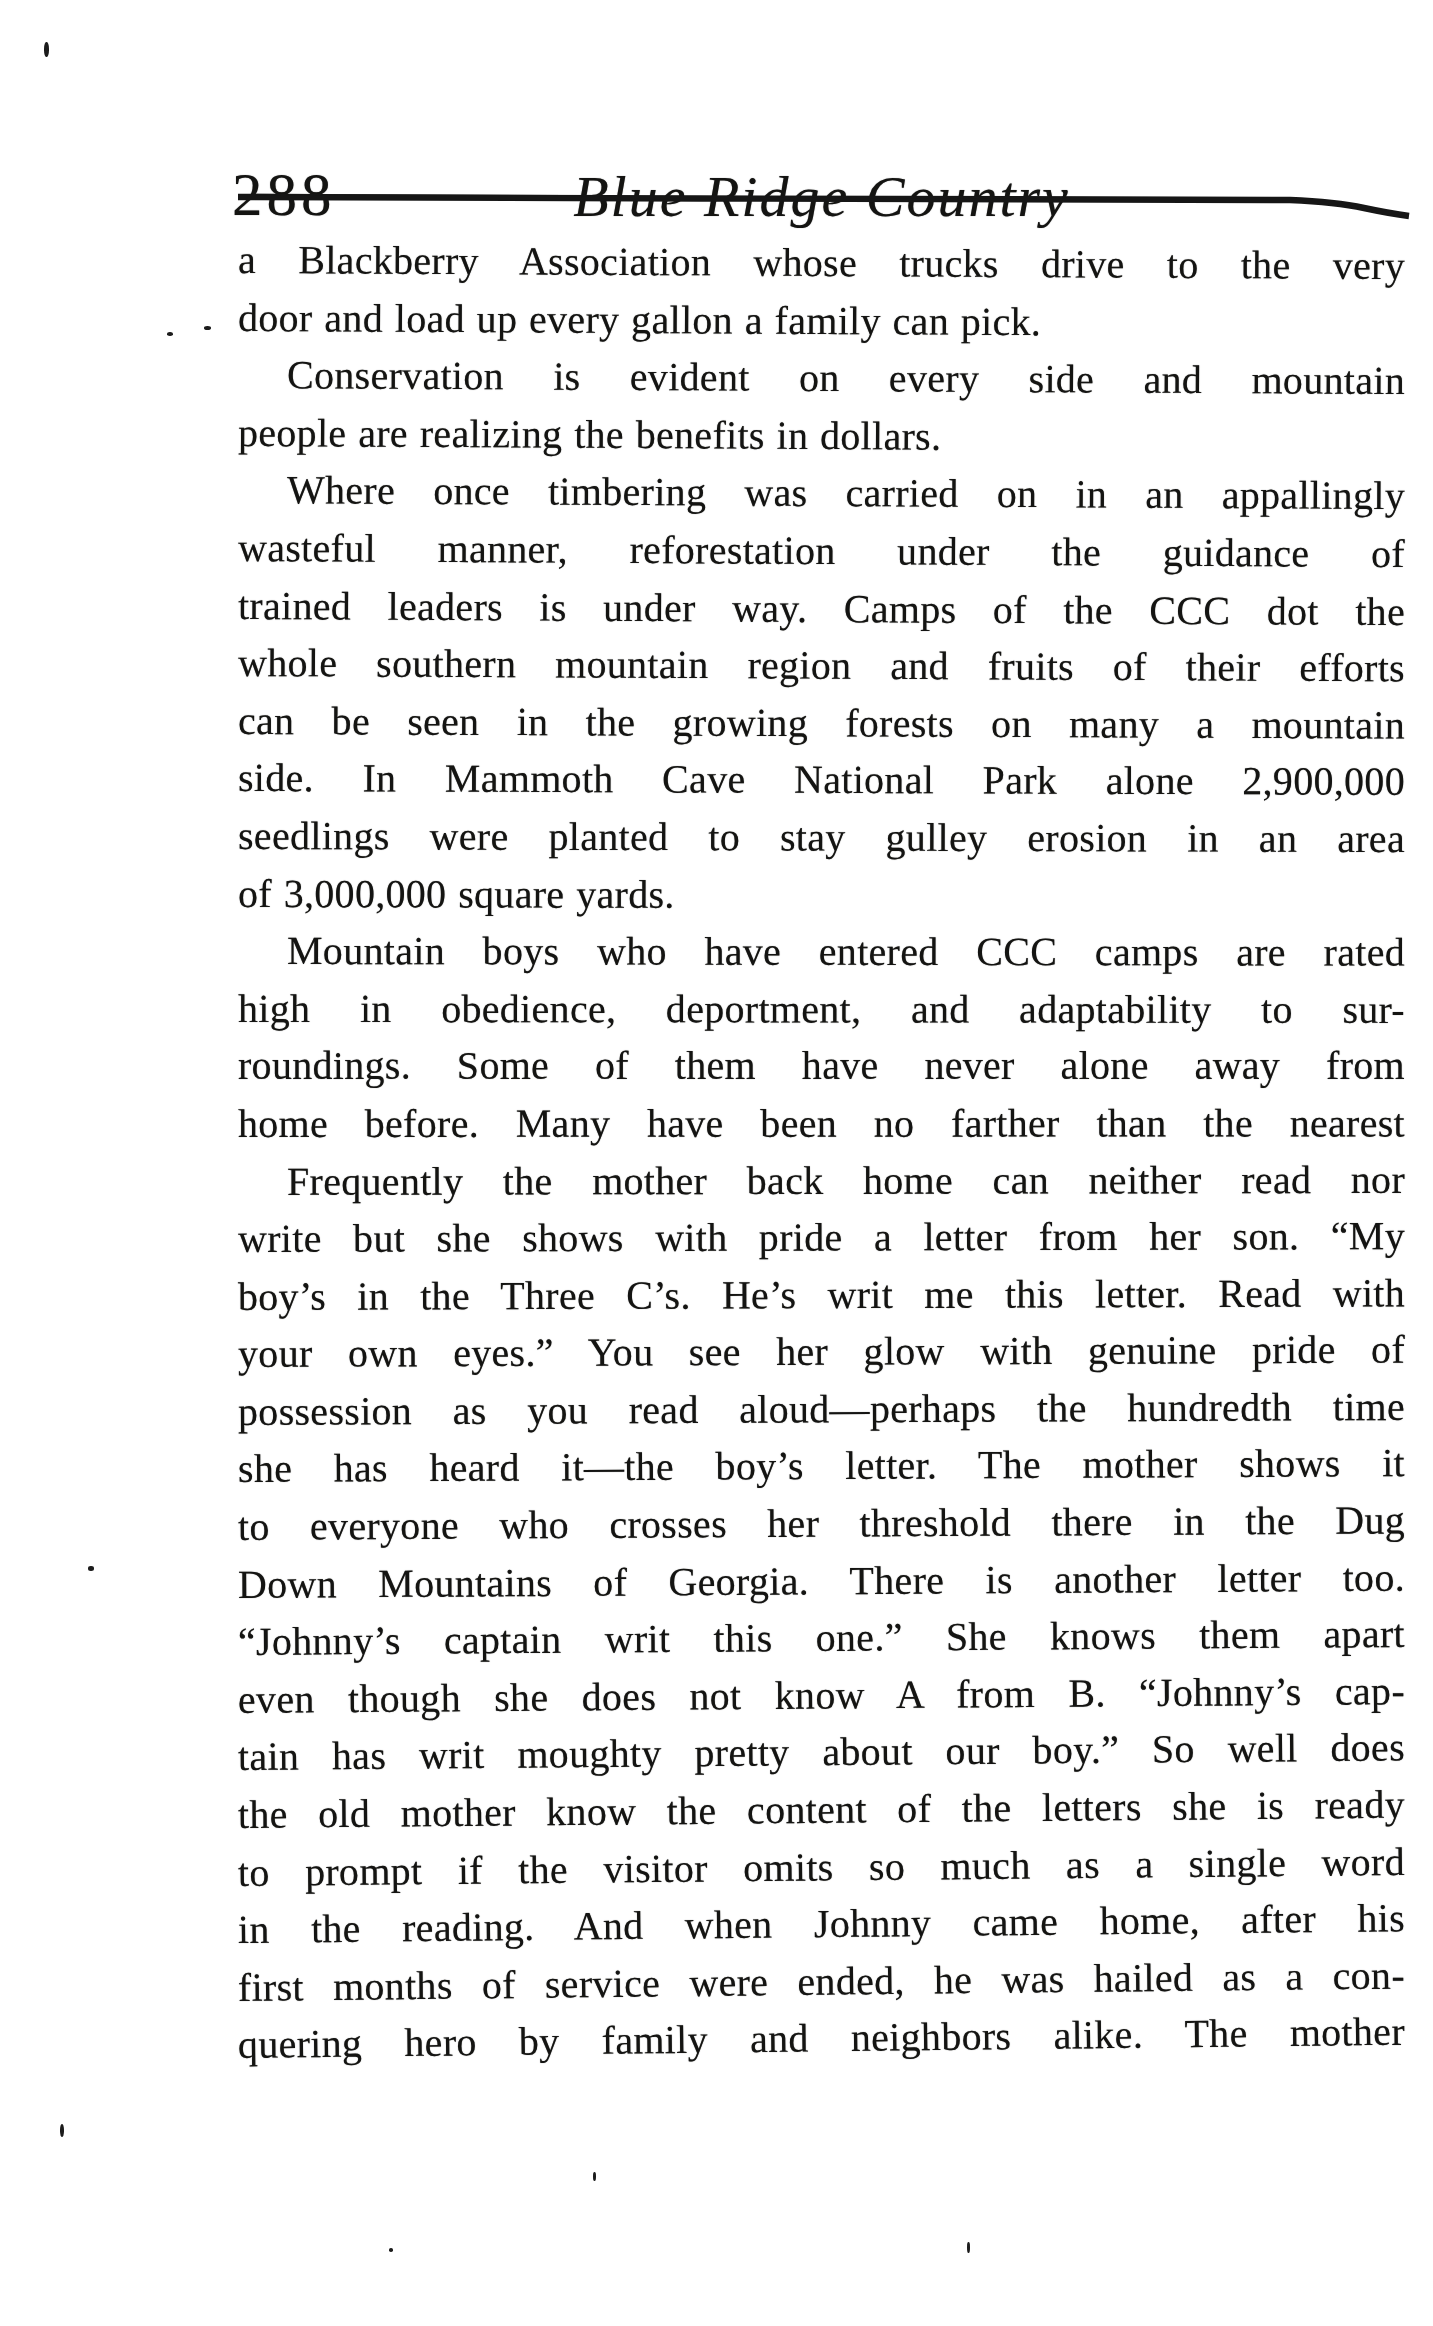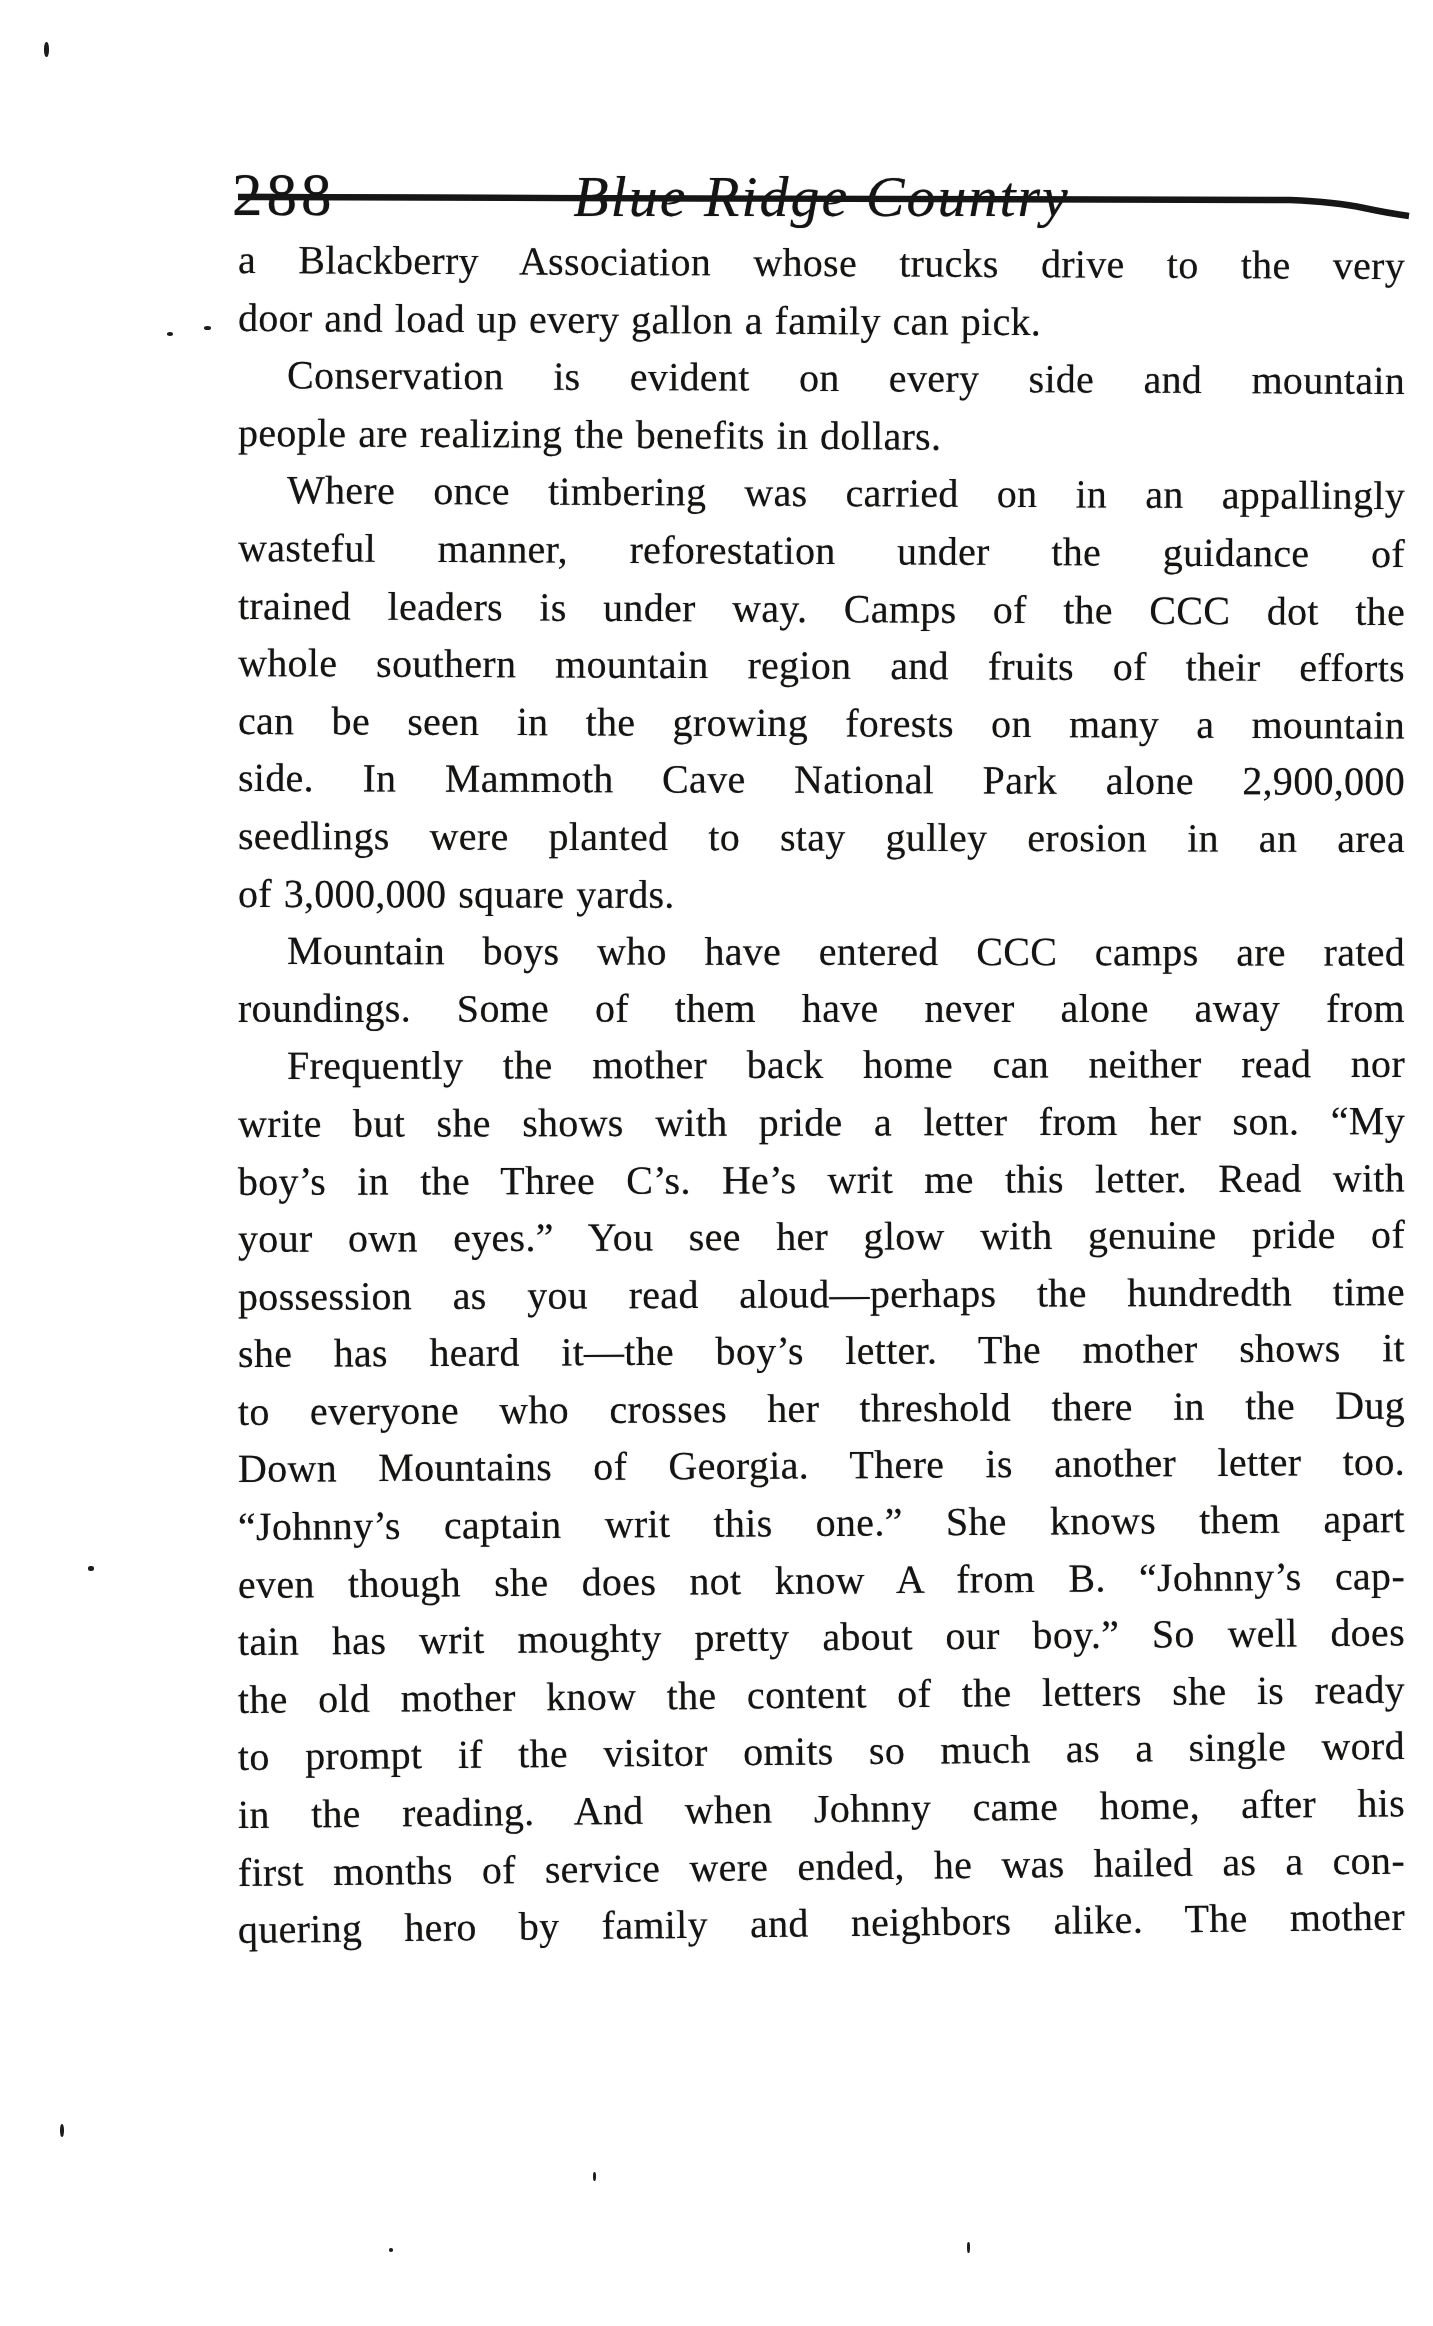--- a/index.html
+++ b/index.html
@@ -69,21 +69,23 @@
       <div class="line end" style="--rot: 0.300deg;">people are realizing the benefits in dollars.</div>
       <div class="line indent" style="--rot: 0.300deg;">Where once timbering was carried on in an appallingly</div>
       <div class="line" style="--rot: 0.300deg;">wasteful manner, reforestation under the guidance of</div>
       <div class="line" style="--rot: 0.300deg;">trained leaders is under way. Camps of the CCC dot the</div>
       <div class="line" style="--rot: 0.263deg;">whole southern mountain region and fruits of their efforts</div>
       <div class="line" style="--rot: 0.227deg;">can be seen in the growing forests on many a mountain</div>
       <div class="line" style="--rot: 0.190deg;">side. In Mammoth Cave National Park alone 2,900,000</div>
       <div class="line" style="--rot: 0.154deg;">seedlings were planted to stay gulley erosion in an area</div>
       <div class="line end" style="--rot: 0.117deg;">of 3,000,000 square yards.</div>
       <div class="line indent" style="--rot: 0.081deg;">Mountain boys who have entered CCC camps are rated</div>
+      <div class="line" style="--rot: 0.044deg;">high in obedience, deportment, and adaptability to sur-</div>
       <div class="line" style="--rot: 0.008deg;">roundings. Some of them have never alone away from</div>
+      <div class="line" style="--rot: -0.029deg;">home before. Many have been no farther than the nearest</div>
       <div class="line indent" style="--rot: -0.102deg;">Frequently the mother back home can neither read nor</div>
       <div class="line" style="--rot: -0.138deg;">write but she shows with pride a letter from her son. “My</div>
       <div class="line" style="--rot: -0.175deg;">boy’s in the Three C’s. He’s writ me this letter. Read with</div>
       <div class="line" style="--rot: -0.212deg;">your own eyes.” You see her glow with genuine pride of</div>
       <div class="line" style="--rot: -0.248deg;">possession as you read aloud—perhaps the hundredth time</div>
       <div class="line" style="--rot: -0.285deg;">she has heard it—the boy’s letter. The mother shows it</div>
       <div class="line" style="--rot: -0.321deg;">to everyone who crosses her threshold there in the Dug</div>
       <div class="line" style="--rot: -0.358deg;">Down Mountains of Georgia. There is another letter too.</div>
       <div class="line" style="--rot: -0.394deg;">“Johnny’s captain writ this one.” She knows them apart</div>
       <div class="line" style="--rot: -0.431deg;">even though she does not know A from B. “Johnny’s cap-</div>

